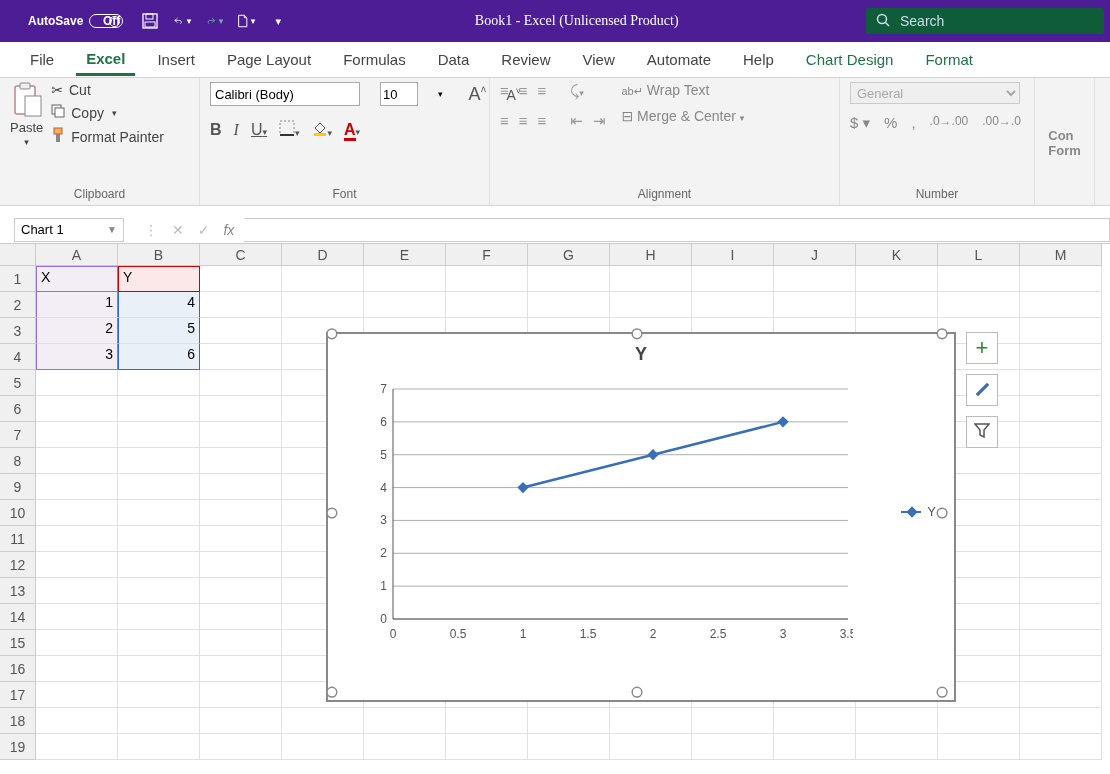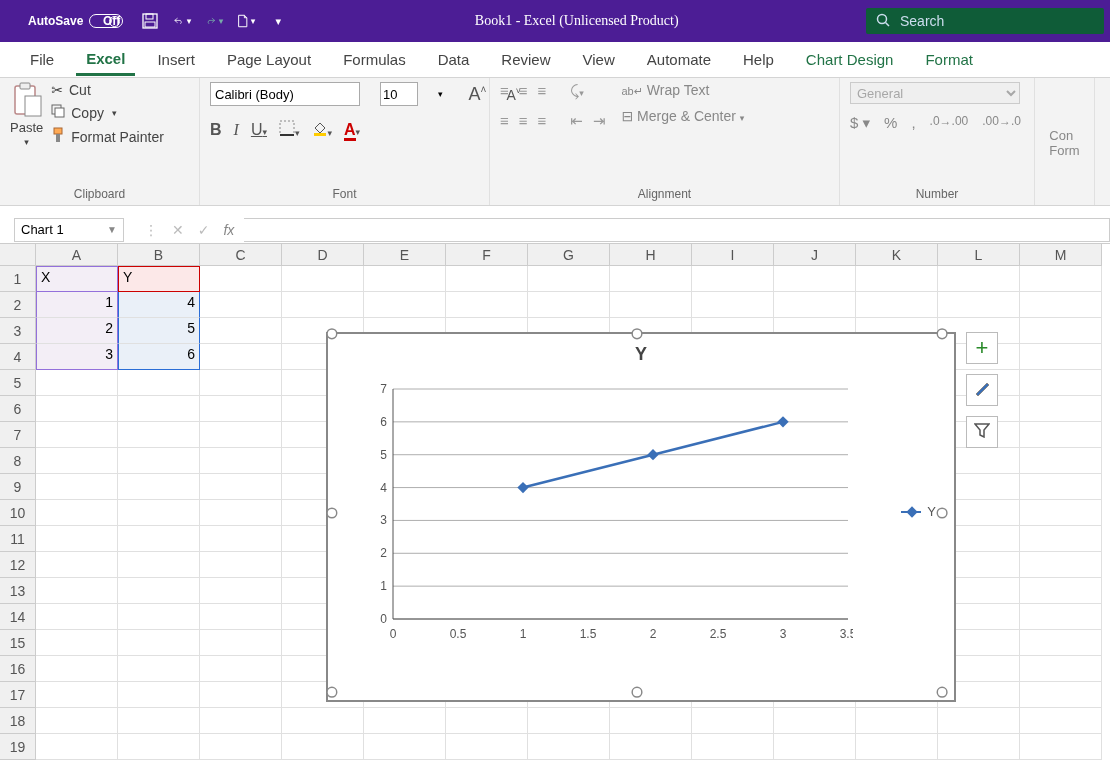--- a/index.html
+++ b/index.html
@@ -38,21 +38,21 @@
 .font-row2 { display:flex; gap:12px; align-items:center; margin-top:14px; font-size:16px; color:#555; }
 .align-group { width:350px; color:#999; }
 .align-body { display:flex; gap:16px; }
 .align-col { display:flex;flex-direction:column;gap:12px; }
 .align-row { display:flex; gap:10px; font-size:15px; }
 .wrap-merge { display:flex;flex-direction:column;gap:10px;font-size:14px;color:#888; }
 .number-group { width:195px; color:#888; }
 .num-body { display:flex;flex-direction:column;gap:10px; }
 .num-select { width:170px;height:22px;border:1px solid #bbb;background:#eee;font-size:13px;padding:2px;color:#888; }
 .num-row { display:flex; gap:14px; font-size:15px; }
-.cells-group { width:60px; color:#888; font-size:13px; display:flex;align-items:center;justify-content:center; }
+.cells-group { width:60px; color:#888; font-size:13px; display:flex;align-items:center;justify-content:center;font-weight:bold; }
 
 
 .fx-row { height:28px;border-bottom:1px solid #ccc;display:flex;align-items:center; background:#fff; margin-top:10px; }
 .namebox { width:110px;height:24px;border:1px solid #ccc;margin-left:14px;display:flex;align-items:center;justify-content:space-between;padding:0 6px;font-size:13px; }
 .fx-icons { display:flex; gap:14px; color:#bbb; margin-left:20px; font-size:14px; align-items:center; }
 .fx-input { flex:1; height:24px; border:1px solid #ccc; border-left:none; margin-left:10px; }
 
 
 .gridwrap { position:relative; }
 .corner { position:absolute; left:0; top:0; width:36px; height:22px; background:#f0f0f0; border-right:1px solid #ccc; border-bottom:1px solid #ccc; }

